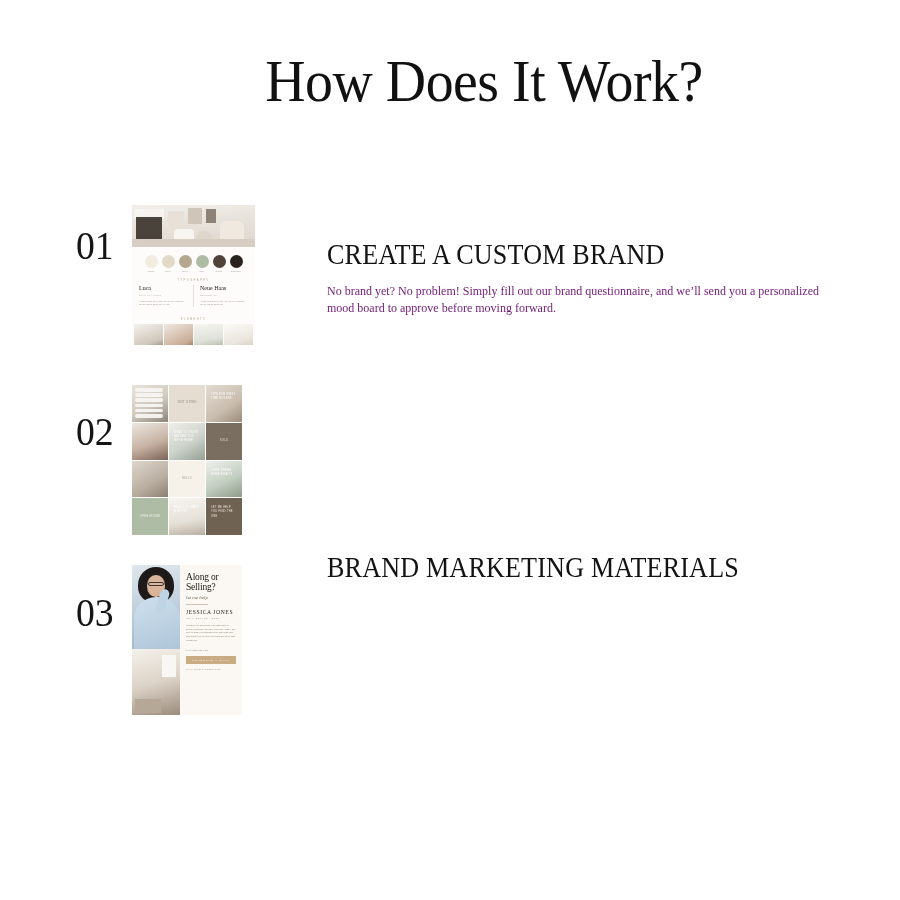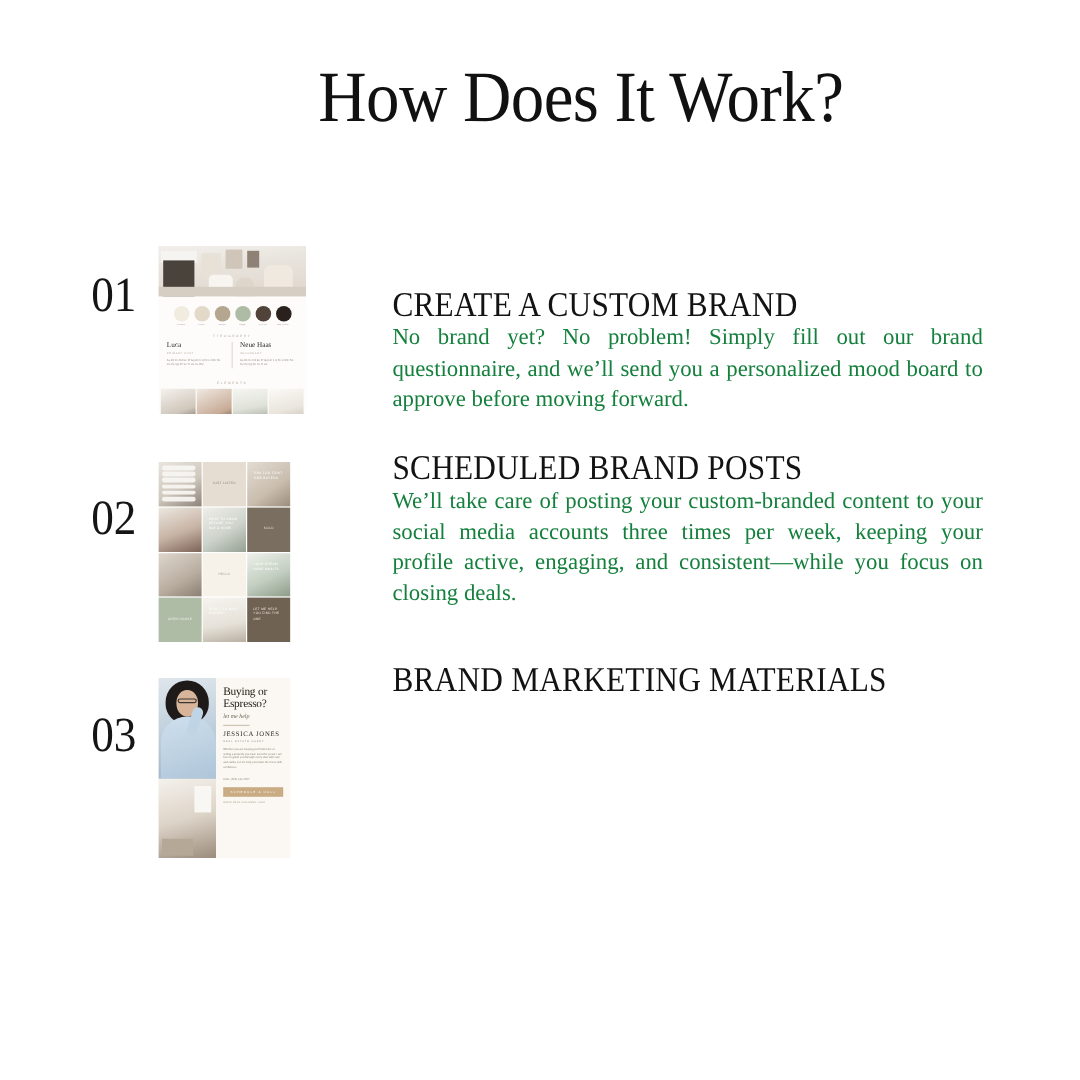--- a/index.html
+++ b/index.html
@@ -87,25 +87,26 @@
     color: #131313;
     letter-spacing: 0.2px;
     line-height: 1.05;
     transform: scaleX(0.90);
     transform-origin: left center;
     white-space: nowrap;
   }
 
   .step-body {
     font-family: "Liberation Serif", serif;
-    font-size: 19px;
+    font-size: 12px;
     font-weight: 400;
-    color: #15803d;
+    color: #701a75;
     line-height: 1.34;
     text-align: justify;
+    margin-top: 14px;
     width: 492px;
   }
 
   
   #thumb-brand-board {
     top: 0px;
     width: 123px;
     height: 140px;
     border: 0;
     background: #fdfcfa;
@@ -447,45 +448,41 @@
           <div class="ig-t">OPEN HOUSE</div>
         </div>
         <div class="ig p-chair">
           <div class="ig-t lt">READY TO MAKE A MOVE?</div>
         </div>
         <div class="ig c-mocha">
           <div class="ig-t lt">LET ME HELP YOU FIND THE ONE</div>
         </div>
       </div>
 
-      <div class="text-col" style="top:-10px;">
-        <div class="step-head">SCHEDULED BRAND POSTS</div>
-        <div class="step-body">We’ll take care of posting your custom-branded content to your social media accounts three times per week, keeping your profile active, engaging, and consistent—while you focus on closing deals.</div>
-      </div>
     </div>
 
     <div class="step step-3">
       <div class="step-num" style="top:23px;">03</div>
 
       <div class="thumb" id="thumb-flyer">
         <div class="fl-left">
           <div class="fl-portrait">
             <div class="hair"></div>
             <div class="face"></div>
             <div class="glass"></div>
             <div class="body"></div>
             <div class="arm"></div>
           </div>
           <div class="fl-room">
             <div class="bed"></div>
             <div class="win"></div>
           </div>
         </div>
         <div class="fl-right">
-          <div class="fl-head">Buying or Espresso?</div>
+          <div class="fl-head">Along or Selling?</div>
           <div class="fl-script">let me help</div>
           <div class="fl-rule"></div>
           <div class="fl-name">JESSICA JONES</div>
           <div class="fl-role">REAL ESTATE AGENT</div>
           <div class="fl-body">Whether you are buying your first home or selling a property you have loved for years, I am here to guide you through every step with care and clarity. Let me help you make the move with confidence.</div>
           <div class="fl-meta">CALL (555) 123-4567</div>
           <div class="fl-cta">SCHEDULE A CALL</div>
           <div class="fl-foot">WWW.JESSICAJONES.COM</div>
         </div>
       </div>

